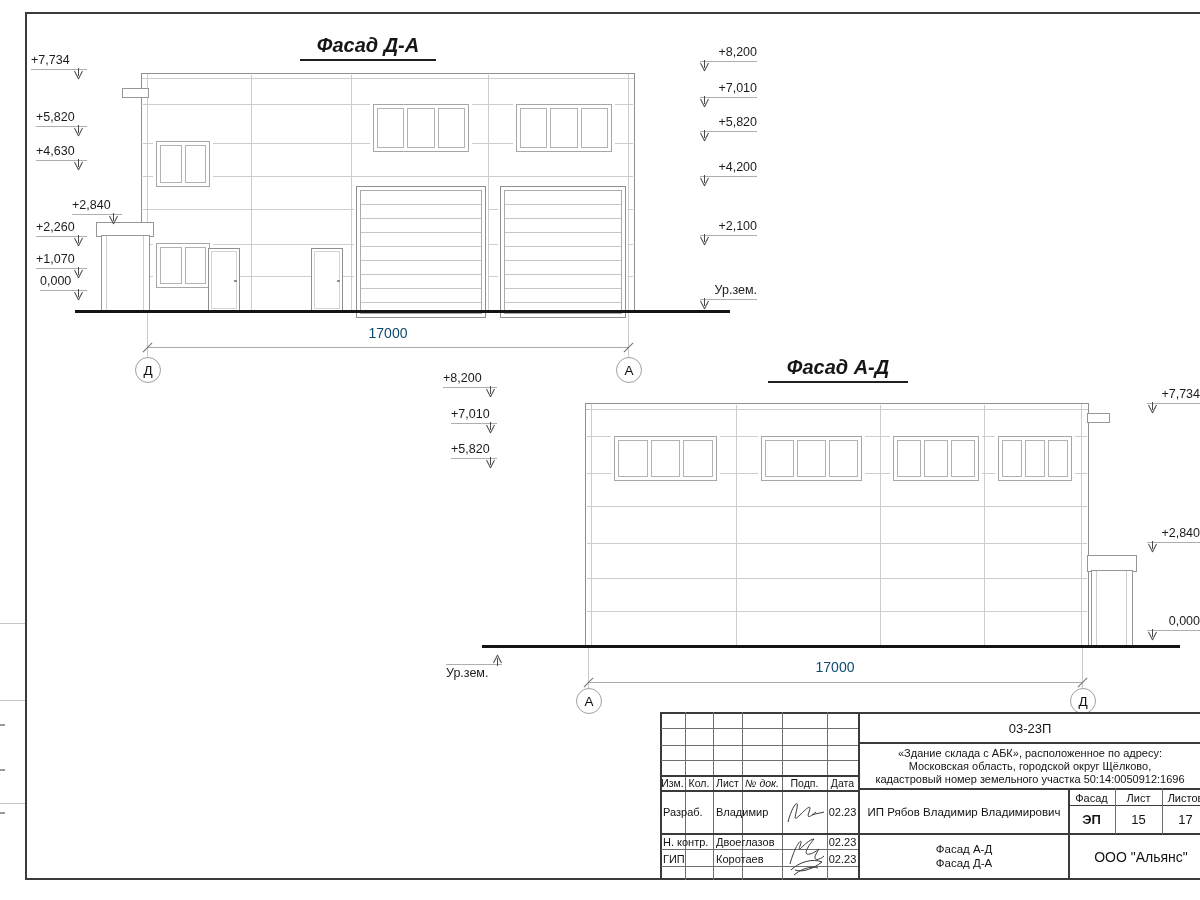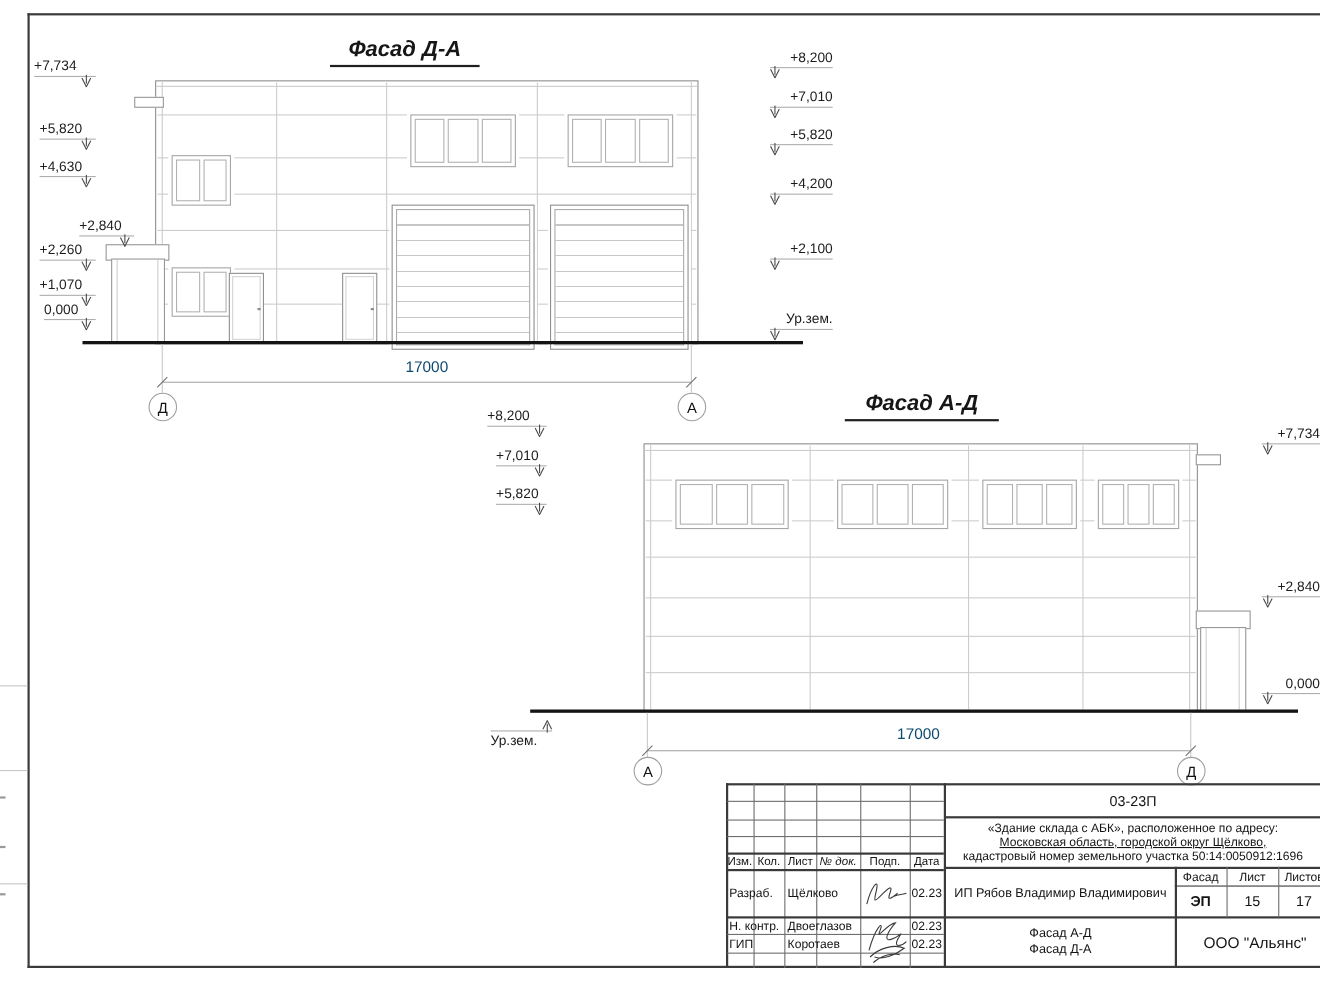--- a/index.html
+++ b/index.html
@@ -295,32 +295,32 @@
     <div class="hl thinline" style="left:661px;top:866px;width:197px;"></div>
     <div class="hl stampline" style="left:860px;top:742px;width:340px;height:2px;"></div>
     <div class="hl stampline" style="left:860px;top:788px;width:340px;height:2px;"></div>
     <div class="hl stampline" style="left:1068px;top:805px;width:132px;"></div>
     <div class="vl stampline" style="left:1068px;top:788px;width:2px;height:92px;"></div>
     <div class="vl thinline" style="left:1115px;top:788px;height:46px;"></div>
     <div class="vl thinline" style="left:1162px;top:788px;height:46px;"></div>
 
     <div class="cell s13" style="left:860px;top:714px;width:340px;height:28px;">03-23П</div>
     <div class="cell s11" style="left:860px;top:746px;width:340px;height:13px;">«Здание склада с АБК», расположенное по адресу:</div>
-    <div class="cell s11" style="left:860px;top:759px;width:340px;height:13px;text-decoration:underline;">Московская область, городской округ Щёлково,</div>
+    <div class="cell s11" style="left:860px;top:759px;width:340px;height:13px;">Московская область, городской округ Щёлково,</div>
     <div class="cell s11" style="left:860px;top:772px;width:340px;height:14px;">кадастровый номер земельного участка 50:14:0050912:1696</div>
 
     <div class="cell s10" style="left:660px;top:776px;width:25px;height:14px;">Изм.</div>
     <div class="cell s10" style="left:685px;top:776px;width:28px;height:14px;">Кол.</div>
     <div class="cell s10" style="left:713px;top:776px;width:29px;height:14px;">Лист</div>
     <div class="cell s10" style="left:742px;top:776px;width:40px;height:14px;font-style:italic;">№ док.</div>
     <div class="cell s10" style="left:782px;top:776px;width:45px;height:14px;">Подп.</div>
     <div class="cell s10" style="left:827px;top:776px;width:31px;height:14px;">Дата</div>
 
     <div class="cell s11 left" style="left:663px;top:805px;width:50px;height:14px;">Разраб.</div>
-    <div class="cell s11 left" style="left:716px;top:805px;width:64px;height:14px;">Щёлково</div>
+    <div class="cell s11 left" style="left:716px;top:805px;width:64px;height:14px;">Владимир</div>
     <div class="cell s11" style="left:827px;top:805px;width:31px;height:14px;">02.23</div>
     <div class="cell s11 left" style="left:663px;top:835px;width:55px;height:13px;">Н. контр.</div>
     <div class="cell s11 left" style="left:716px;top:835px;width:64px;height:13px;">Двоеглазов</div>
     <div class="cell s11" style="left:827px;top:835px;width:31px;height:13px;">02.23</div>
     <div class="cell s11 left" style="left:663px;top:852px;width:55px;height:13px;">ГИП</div>
     <div class="cell s11 left" style="left:716px;top:852px;width:64px;height:13px;">Коротаев</div>
     <div class="cell s11" style="left:827px;top:852px;width:31px;height:13px;">02.23</div>
 
     <svg style="position:absolute;left:784px;top:794px;" width="42" height="36" viewBox="0 0 42 36">
       <path d="M4,28 C8,12 15,4 13,14 C11,24 9,28 17,20 C24,13 28,10 25,18 C22,26 27,22 32,18 M28,21 C33,19 38,19 40,18" fill="none" stroke="#3a3a3a" stroke-width="1"></path>

